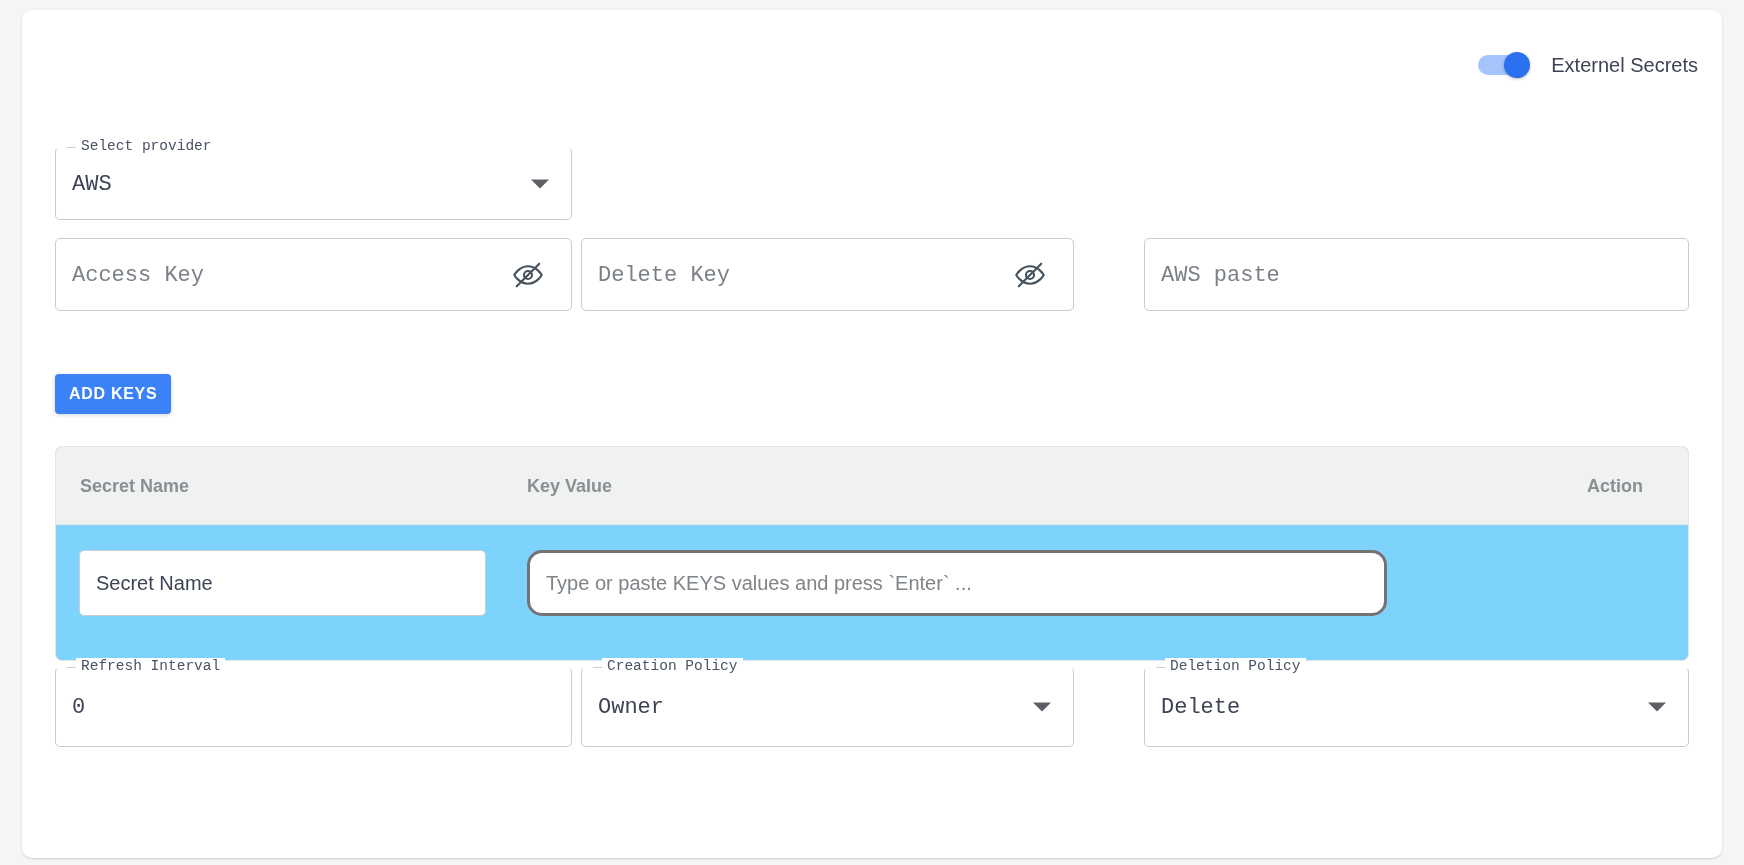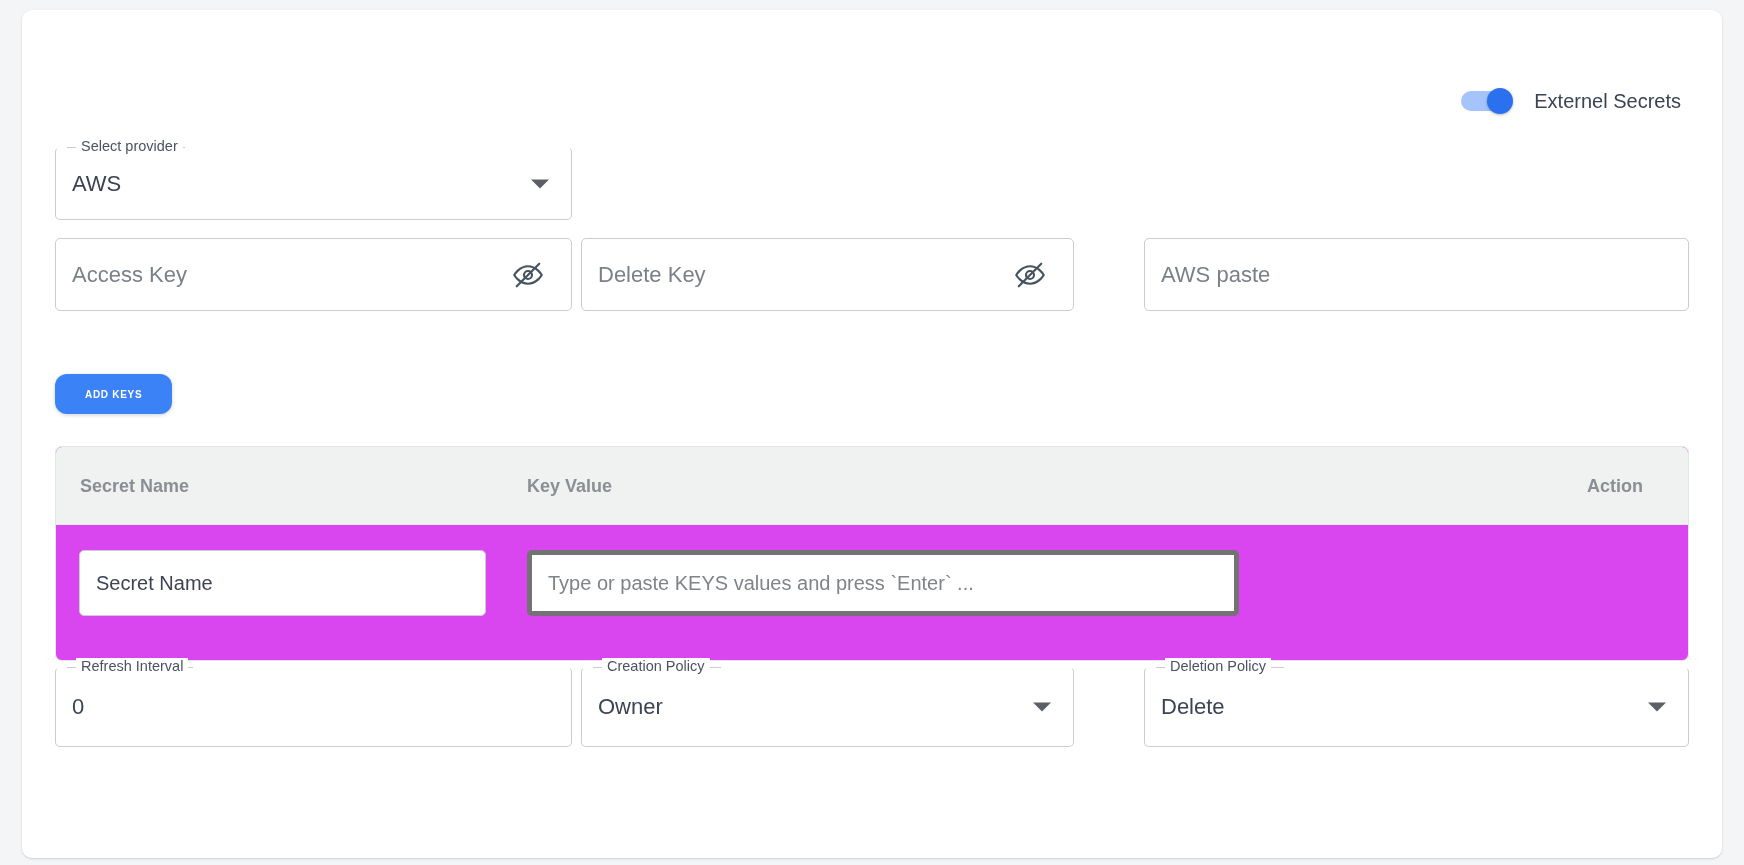--- a/index.html
+++ b/index.html
@@ -28,22 +28,22 @@
     position: absolute;
     left: 35px; top: 45px;
     font-size: 23px;
     font-weight: bold;
     color: #3d4355;
     letter-spacing: .1px;
   }
 
   .toggle-wrap {
     position: absolute;
-    right: 41px; top: 42px;
-    display: flex; align-items: center; gap: 15px; margin-top: 36px;
+    right: 24px; top: 42px;
+    display: flex; align-items: center; gap: 15px;
   }
   .switch {
     position: relative;
     width: 58px; height: 26px;
     display: inline-block;
     cursor: pointer;
   }
   .switch .track {
     position: absolute;
     left: 0; top: 3px;
@@ -63,20 +63,21 @@
     font-size: 20px;
     color: #3d4355;
   }
 
   
   .field {
     position: absolute;
     border: 1px solid #c9ccd1;
     border-radius: 5px;
     background: #fff;
+    font-family: Liberation Mono, monospace;
   }
   .field.notched { border-top-color: transparent; }
   .field .notch {
     position: absolute;
     top: -1px; left: 11px;
     height: 1px;
     display: flex;
     align-items: center;
   }
   .field .notch::before,
@@ -128,39 +129,39 @@
     transform: translateY(-50%);
     cursor: pointer;
     line-height: 0;
   }
 
   
   .add-keys {
     position: absolute;
     left: 33px; top: 364px;
     height: 40px;
-    padding: 0 30px;
+    padding: 0 14px;
     background: #3b82f6;
     color: #ffffff;
     border: none;
-    border-radius: 12px;
+    border-radius: 4px;
     font-family: "Liberation Sans", sans-serif;
-    font-size: 10px;
+    font-size: 16px;
     font-weight: bold;
     letter-spacing: .7px;
     cursor: pointer;
     box-shadow: 0 1px 4px rgba(0,0,0,0.18);
   }
 
   
   .table-card {
     position: absolute;
     left: 33px; top: 436px;
     width: 1634px; height: 215px;
-    background: #d946ef;
+    background: #7dd3fc;
     border: 1px solid #e3e5e8;
     border-radius: 7px;
     overflow: hidden;
   }
   .table-head {
     position: relative;
     height: 78px;
     background: #f0f1f1;
     border-bottom: 1px solid #e6e8ea;
   }
@@ -182,23 +183,23 @@
     position: absolute;
     left: 23px; top: 25px;
     width: 407px; height: 66px;
     border: 1px solid #c9ccd1;
     border-radius: 5px;
     background: #fff;
   }
   .row-keys-input {
     position: absolute;
     left: 471px; top: 25px;
-    width: 712px; height: 66px;
-    border: 5px solid #737373;
-    border-radius: 5px;
+    width: 860px; height: 66px;
+    border: 3px solid #737373;
+    border-radius: 15px;
     background: #fff;
   }
   .inner-text {
     position: absolute;
     left: 16px;
     top: 50%;
     transform: translateY(-50%);
     font-size: 20px;
     color: #3d4355;
   }

